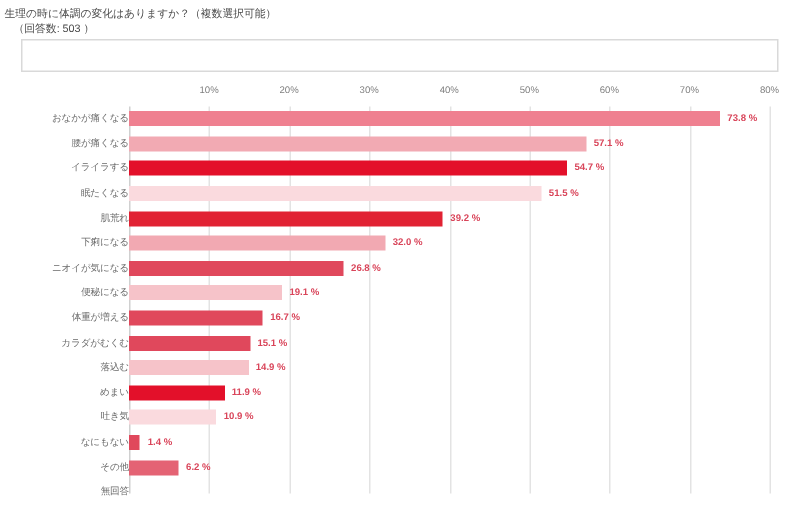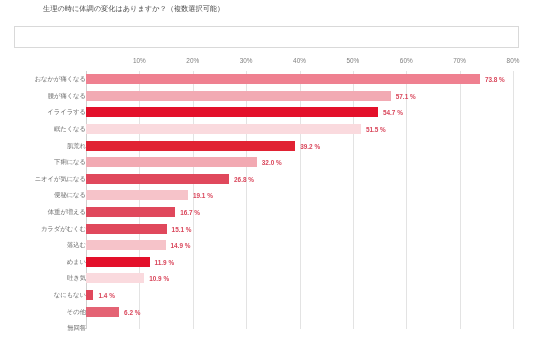--- a/index.html
+++ b/index.html
@@ -19,21 +19,20 @@
   
   #header {
     padding: 4px 0 0 3px;
   }
   #chart-title {
     font-size: 7.2px;
     color: #4a4a4a;
     line-height: 1.35;
     letter-spacing: 0px;
     white-space: nowrap;
-    margin-left: 40px;
   }
   #respondent-count {
     font-size: 7.2px;
     color: #4a4a4a;
     line-height: 1.35;
     padding-left: 6px;
     white-space: nowrap;
   }
 
   
@@ -138,20 +137,21 @@
     color: #d9455a;
     white-space: nowrap;
     font-weight: bold;
   }
 </style>
 </head>
 <body>
 
 <div id="header">
   <div id="chart-title">生理の時に体調の変化はありますか？（複数選択可能）</div>
+  <div id="respondent-count">（回答数: 503 ）</div>
 </div>
 
 <div id="chart-frame"></div>
 
 <div id="plot-wrap">
   <div id="axis-row">
       <div class="axis-tick" style="left: 139.375px;">10%</div>
       <div class="axis-tick" style="left: 192.75px;">20%</div>
       <div class="axis-tick" style="left: 246.125px;">30%</div>
       <div class="axis-tick" style="left: 299.5px;">40%</div>

